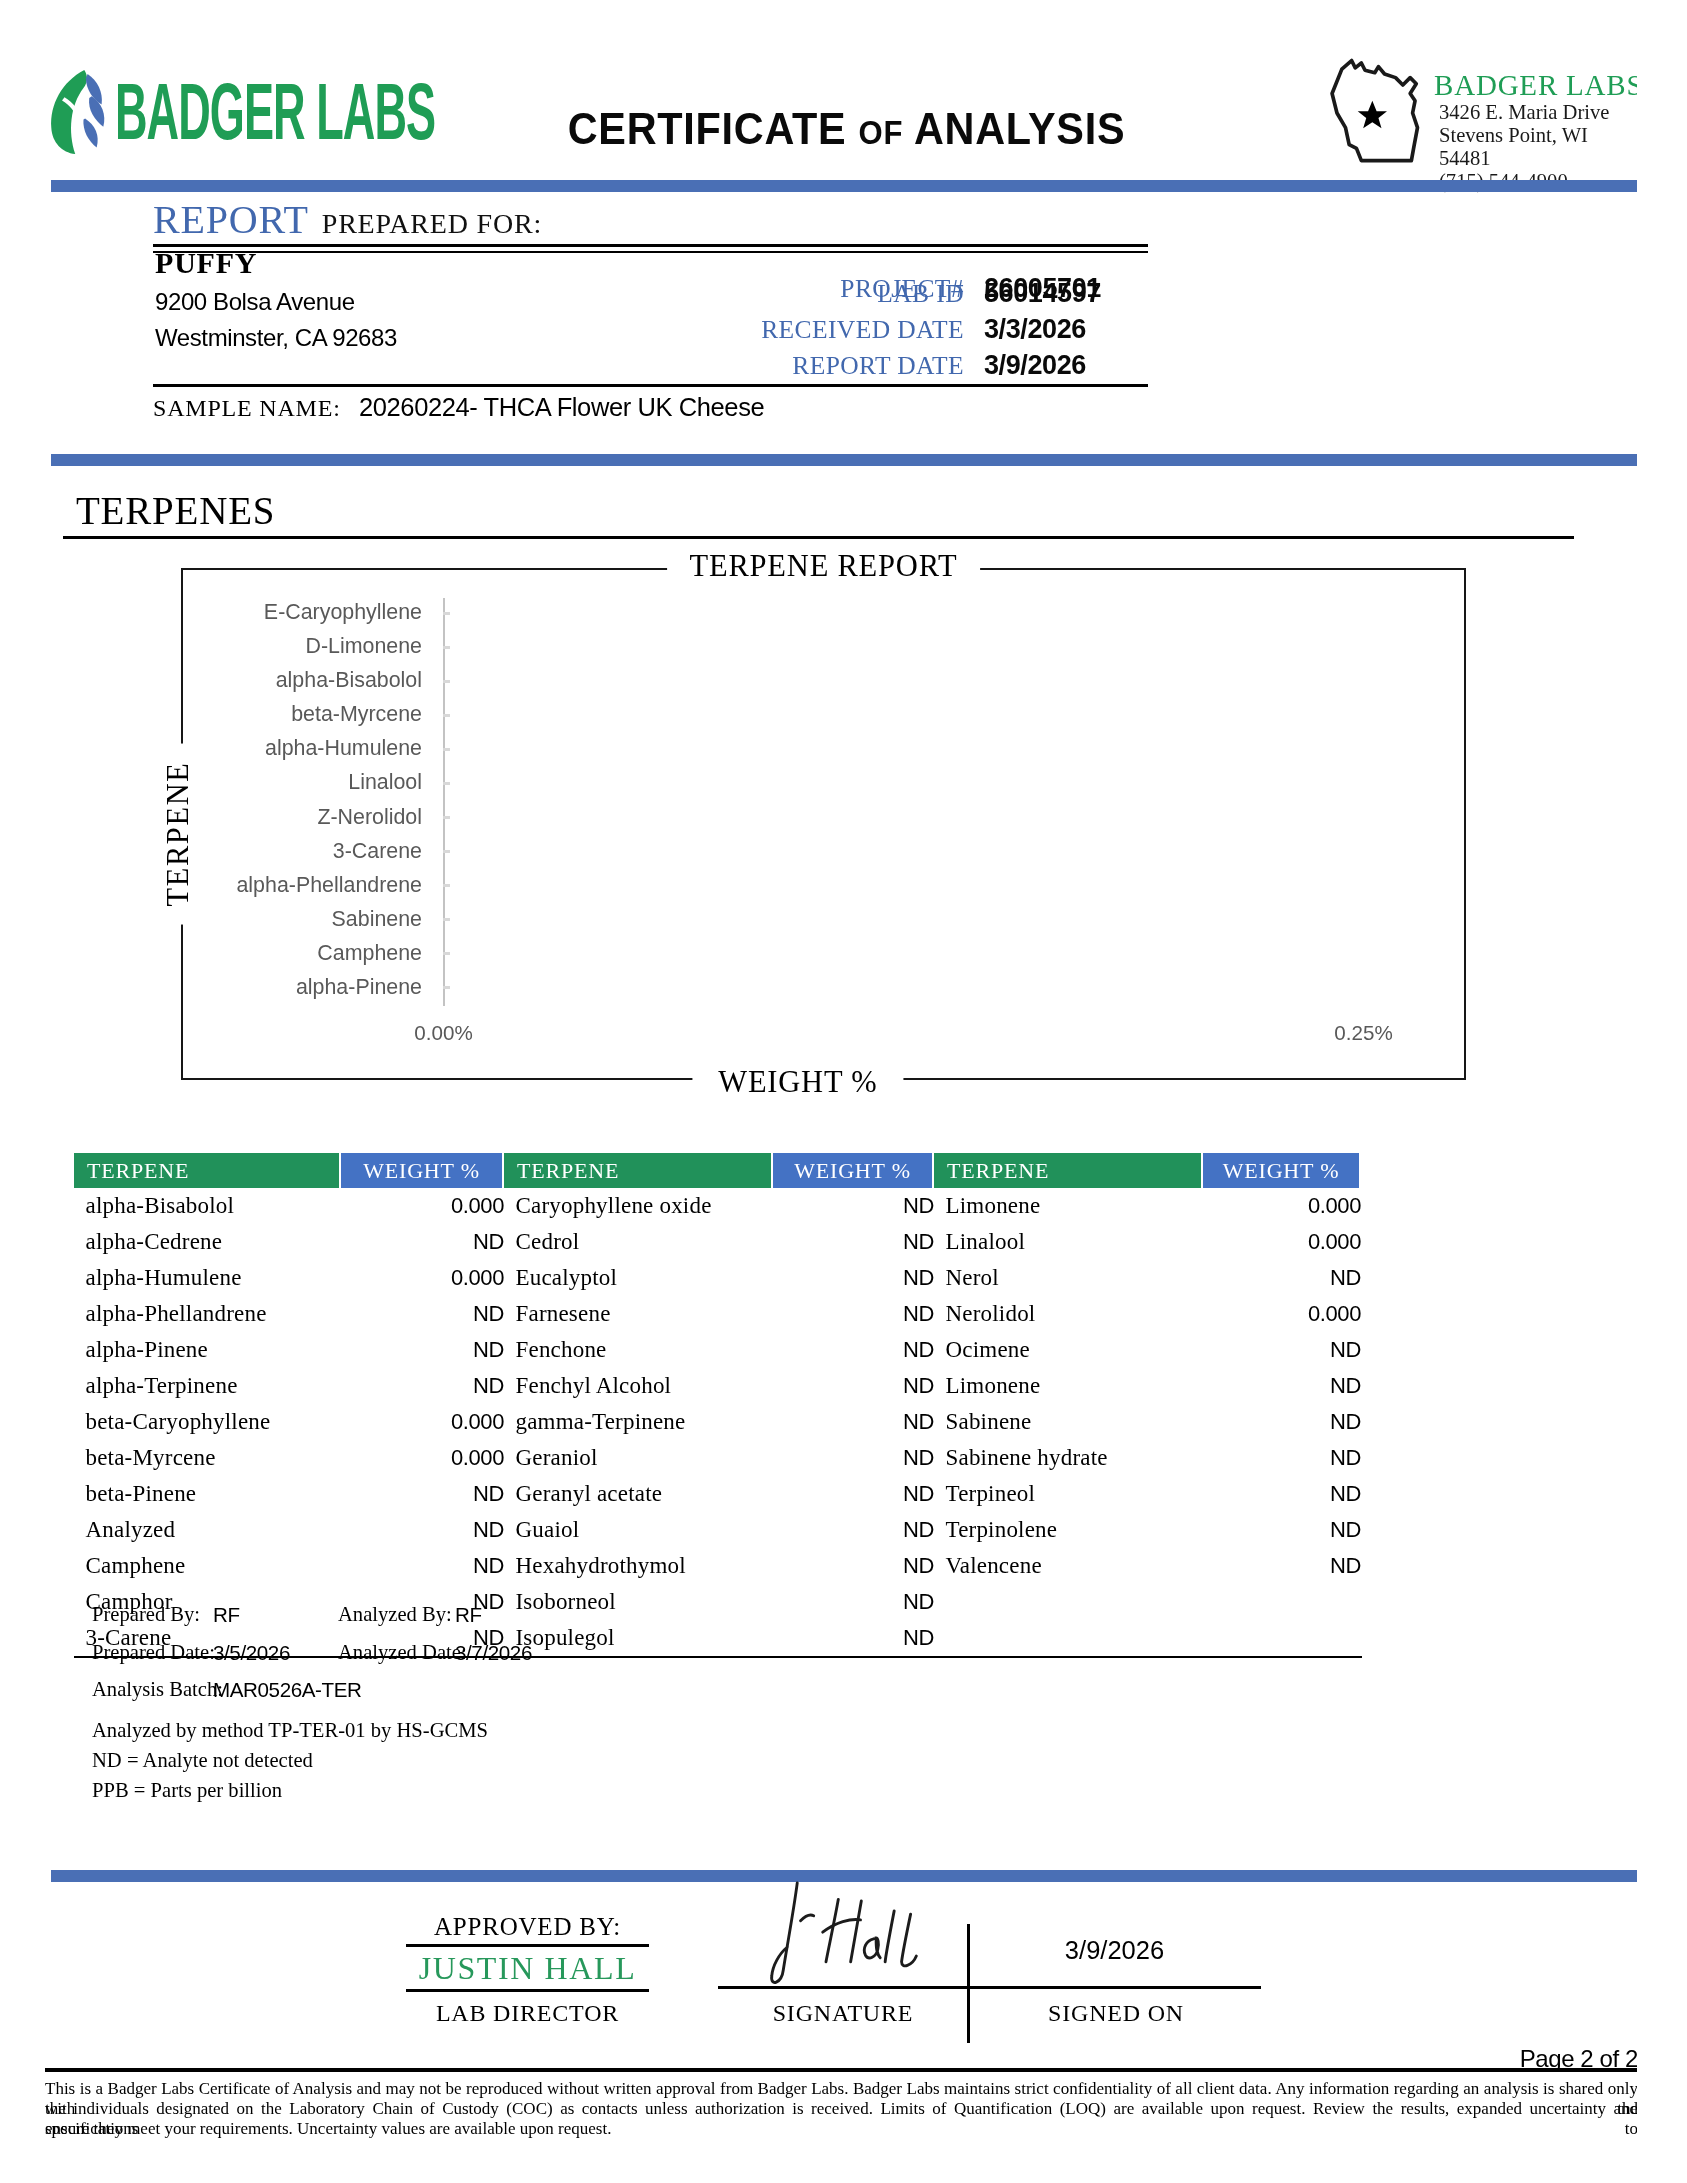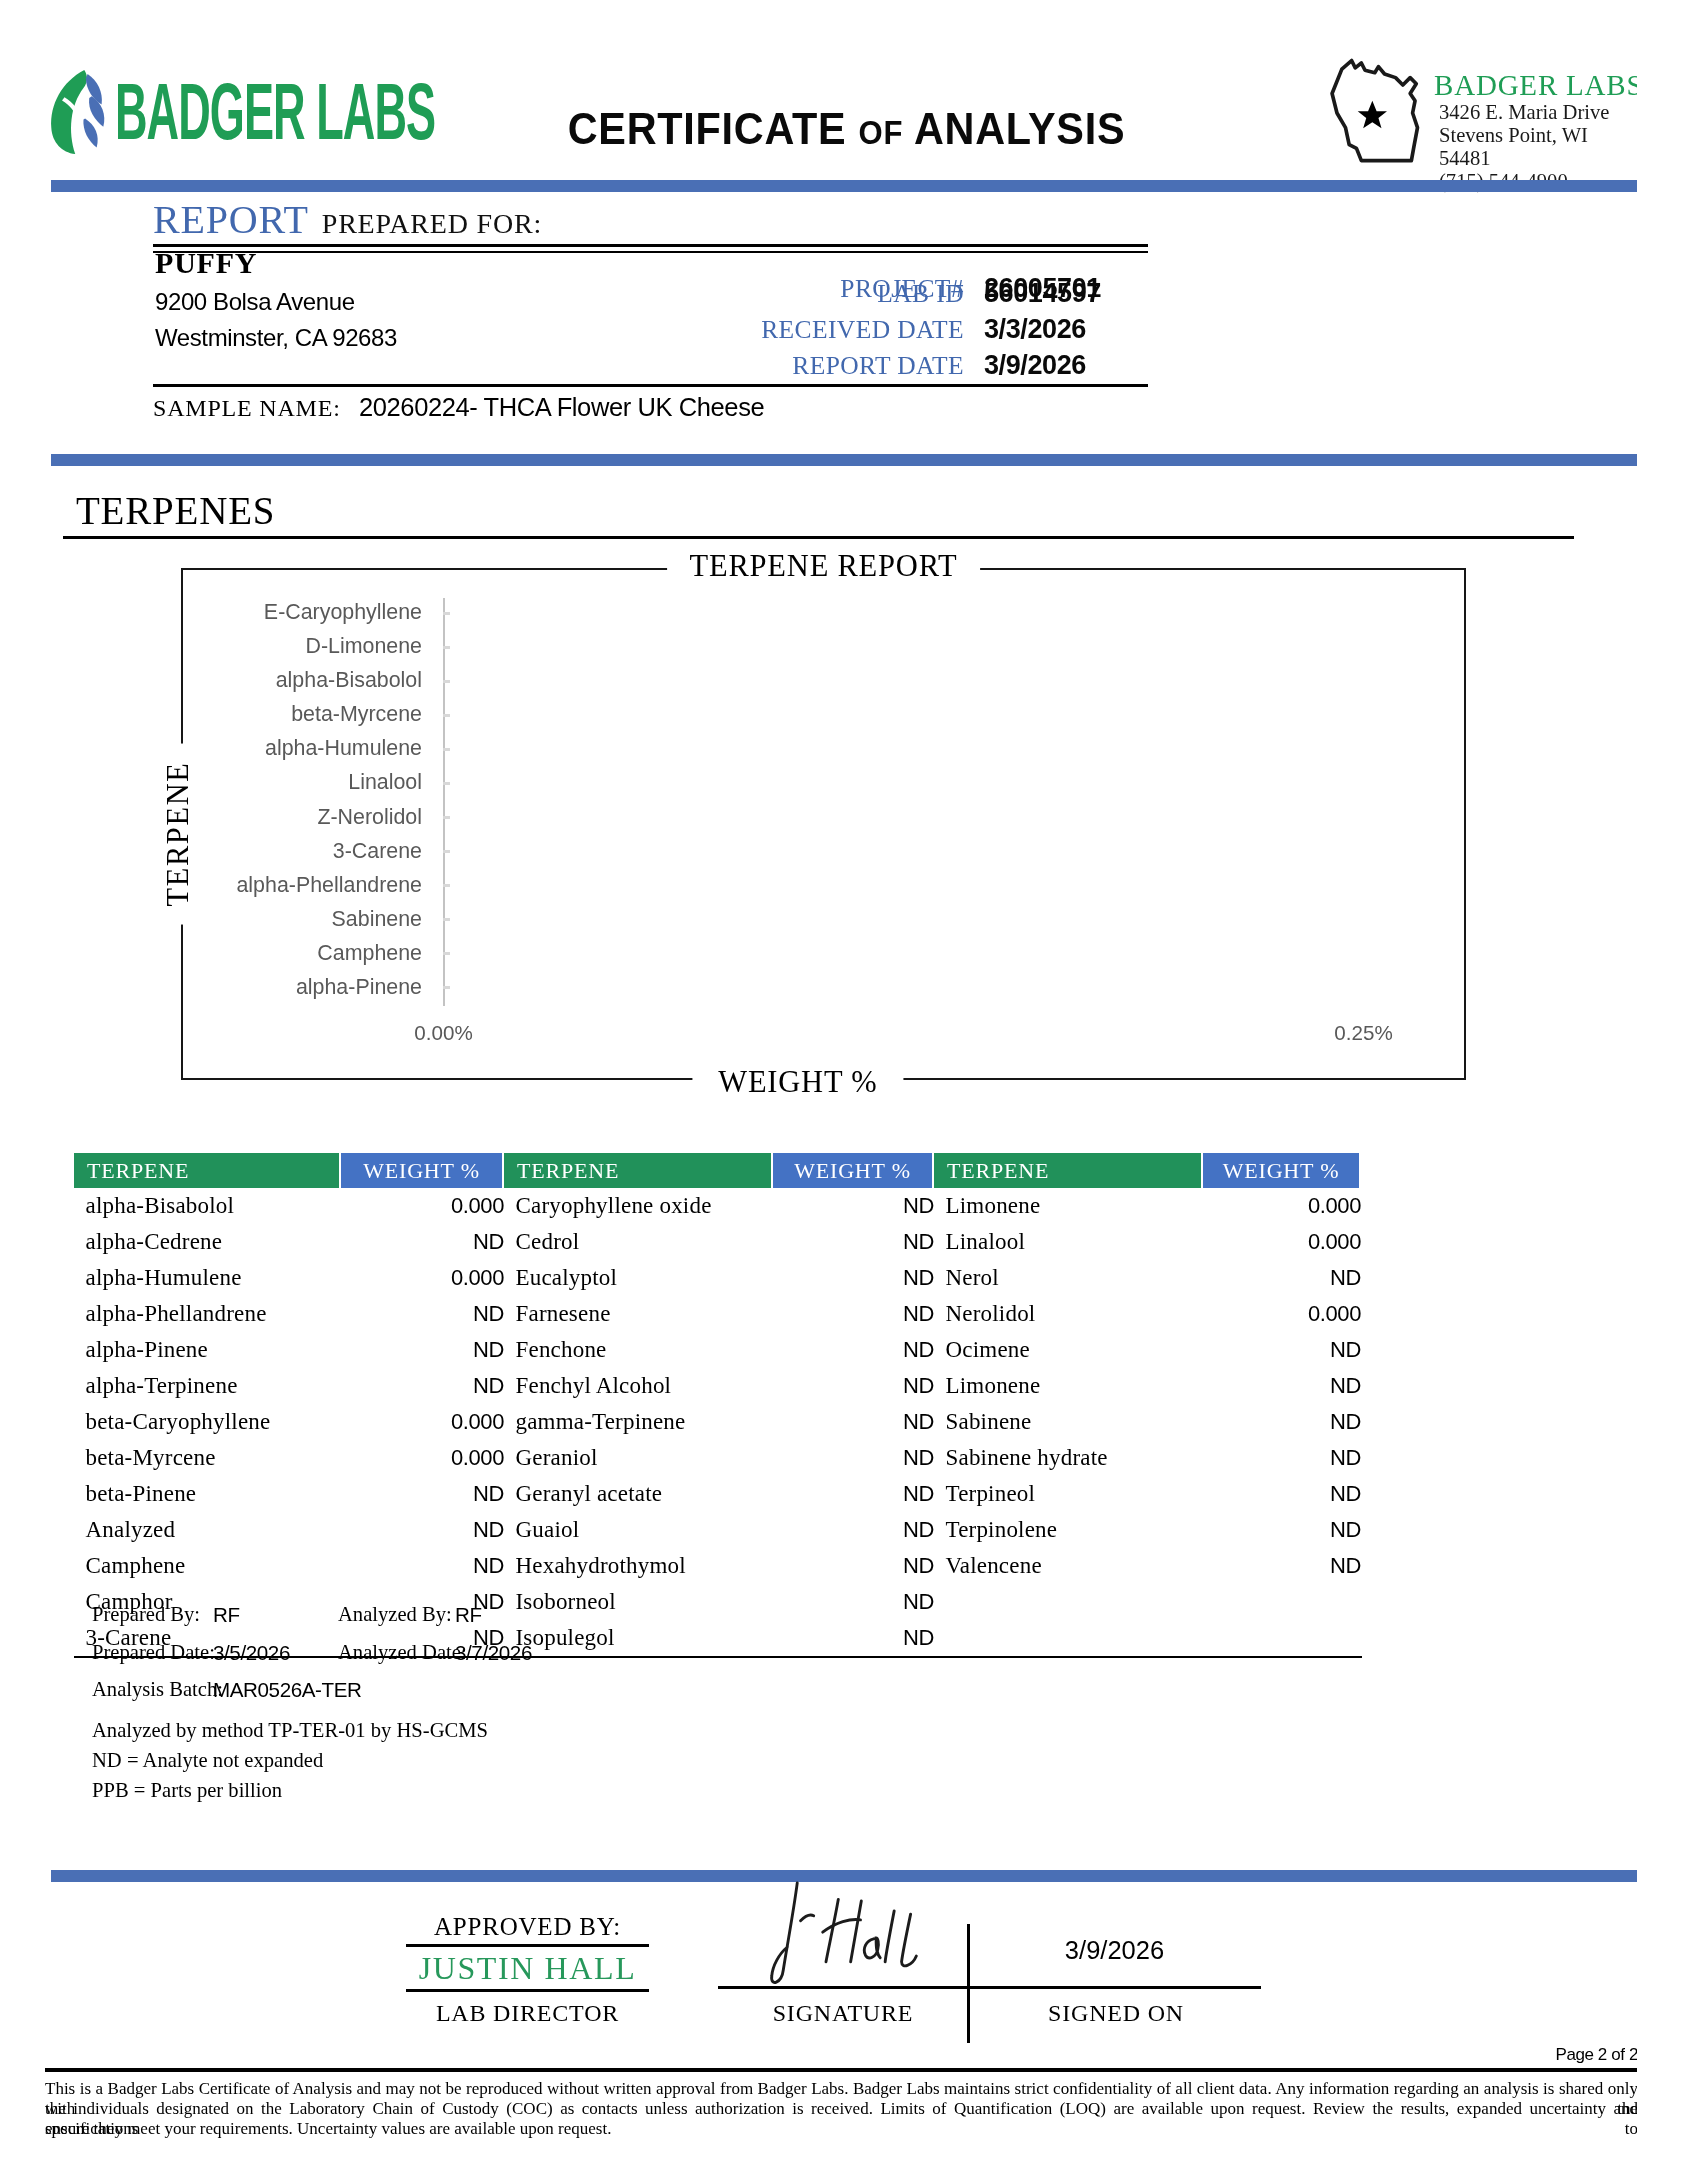--- a/index.html
+++ b/index.html
@@ -85,21 +85,21 @@
   .note-value { position:absolute; font-size:20.6px; font-family:"Liberation Sans", sans-serif; letter-spacing:-0.4px; }
   .note-line  { position:absolute; left:92px; font-size:20.6px; }
 
   
   .appr-center { position:absolute; left:406px; width:243px; text-align:center; white-space:nowrap; }
   .approver-name { font-size:32px; color:#27985B; letter-spacing:1.6px; }
   .sig-col-label { position:absolute; text-align:center; font-size:24px; letter-spacing:0.8px; }
   .signed-date { position:absolute; left:968px; width:293px; text-align:center; font-size:25.5px; font-family:"Liberation Sans", sans-serif; }
 
   
-  .page-label { position:absolute; left:1391px; top:2045px; width:247px; text-align:right; font-size:17px; font-family:"Liberation Sans", sans-serif; letter-spacing:-0.4px; }
+  .page-label { position:absolute; left:1391px; top:2045px; width:247px; text-align:right; font-size:24px; font-family:"Liberation Sans", sans-serif; letter-spacing:-0.4px; }
   .disclaimer { position:absolute; left:45px; width:1593px; font-size:17px; line-height:20px; }
   .disclaimer.justify { text-align:justify; text-align-last:justify; }
 </style>
 </head>
 <body>
 
 <div id="page">
 
   <svg class="abs" style="left:48px; top:69px;" width="66" height="86" viewBox="0 0 80 104">
     <path d="M44,1 C17,15 2,43 4,71 C5,89 17,101 33,103 C24,76 27,44 43,23 C49,15 48,7 44,1 Z" fill="#1F9D55"></path>
@@ -297,21 +297,21 @@
 
   <div class="note-label" style="left:92px; top:1641px;">Prepared Date:</div>
   <div class="note-value" style="left:213px; top:1641px;">3/5/2026</div>
   <div class="note-label" style="left:338px; top:1641px;">Analyzed Date:</div>
   <div class="note-value" style="left:455px; top:1641px;">3/7/2026</div>
 
   <div class="note-label" style="left:92px; top:1678px;">Analysis Batch:</div>
   <div class="note-value" style="left:213px; top:1678px;">MAR0526A-TER</div>
 
   <div class="note-line" style="top:1719px;">Analyzed by method TP-TER-01 by HS-GCMS</div>
-  <div class="note-line" style="top:1749px;">ND = Analyte not expanded</div>
+  <div class="note-line" style="top:1749px;">ND = Analyte not detected</div>
   <div class="note-line" style="top:1779px;">PPB = Parts per billion</div>
 
   <div class="bluebar" style="top:1870px;"></div>
 
   <div class="appr-center" style="top:1913px; font-size:25px; letter-spacing:0.8px;">APPROVED BY:</div>
   <div class="rule" style="left:406px; top:1944px; width:243px; height:3.3px;"></div>
   <div class="appr-center approver-name" style="top:1950px;">JUSTIN HALL</div>
   <div class="rule" style="left:406px; top:1989px; width:243px; height:3.3px;"></div>
   <div class="appr-center" style="top:2000px; font-size:24px; letter-spacing:0.8px;">LAB DIRECTOR</div>
 

